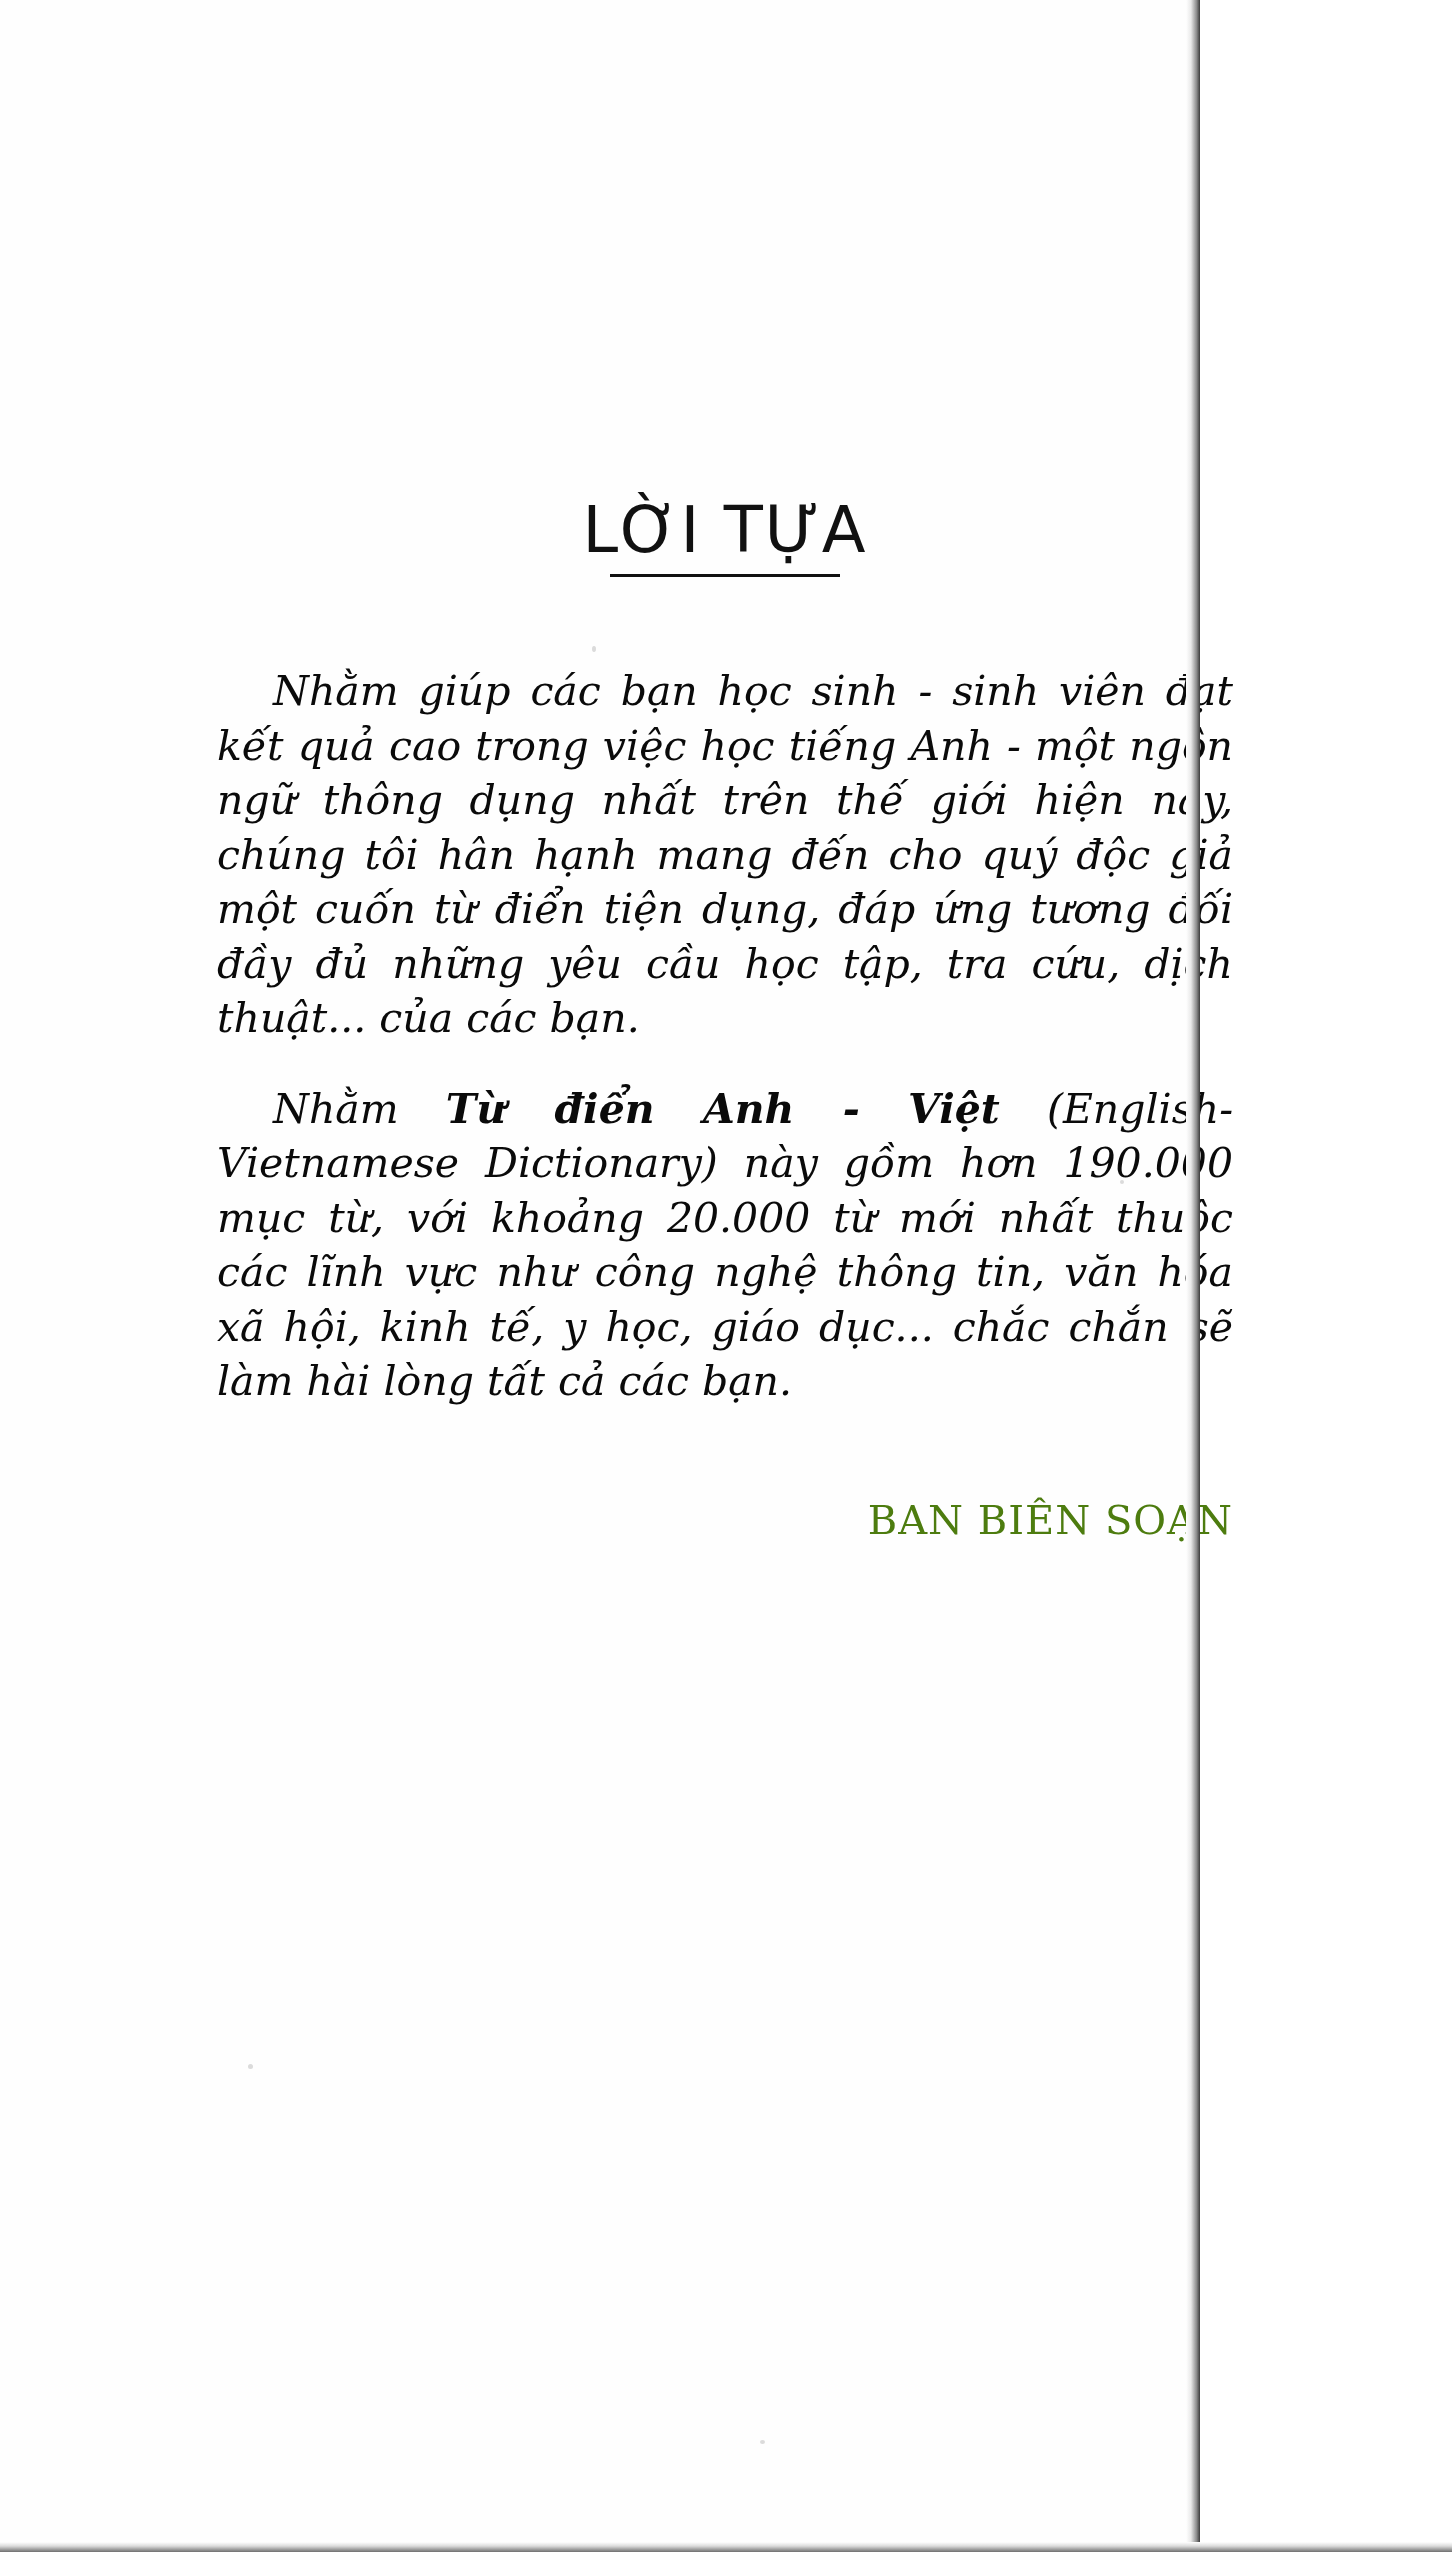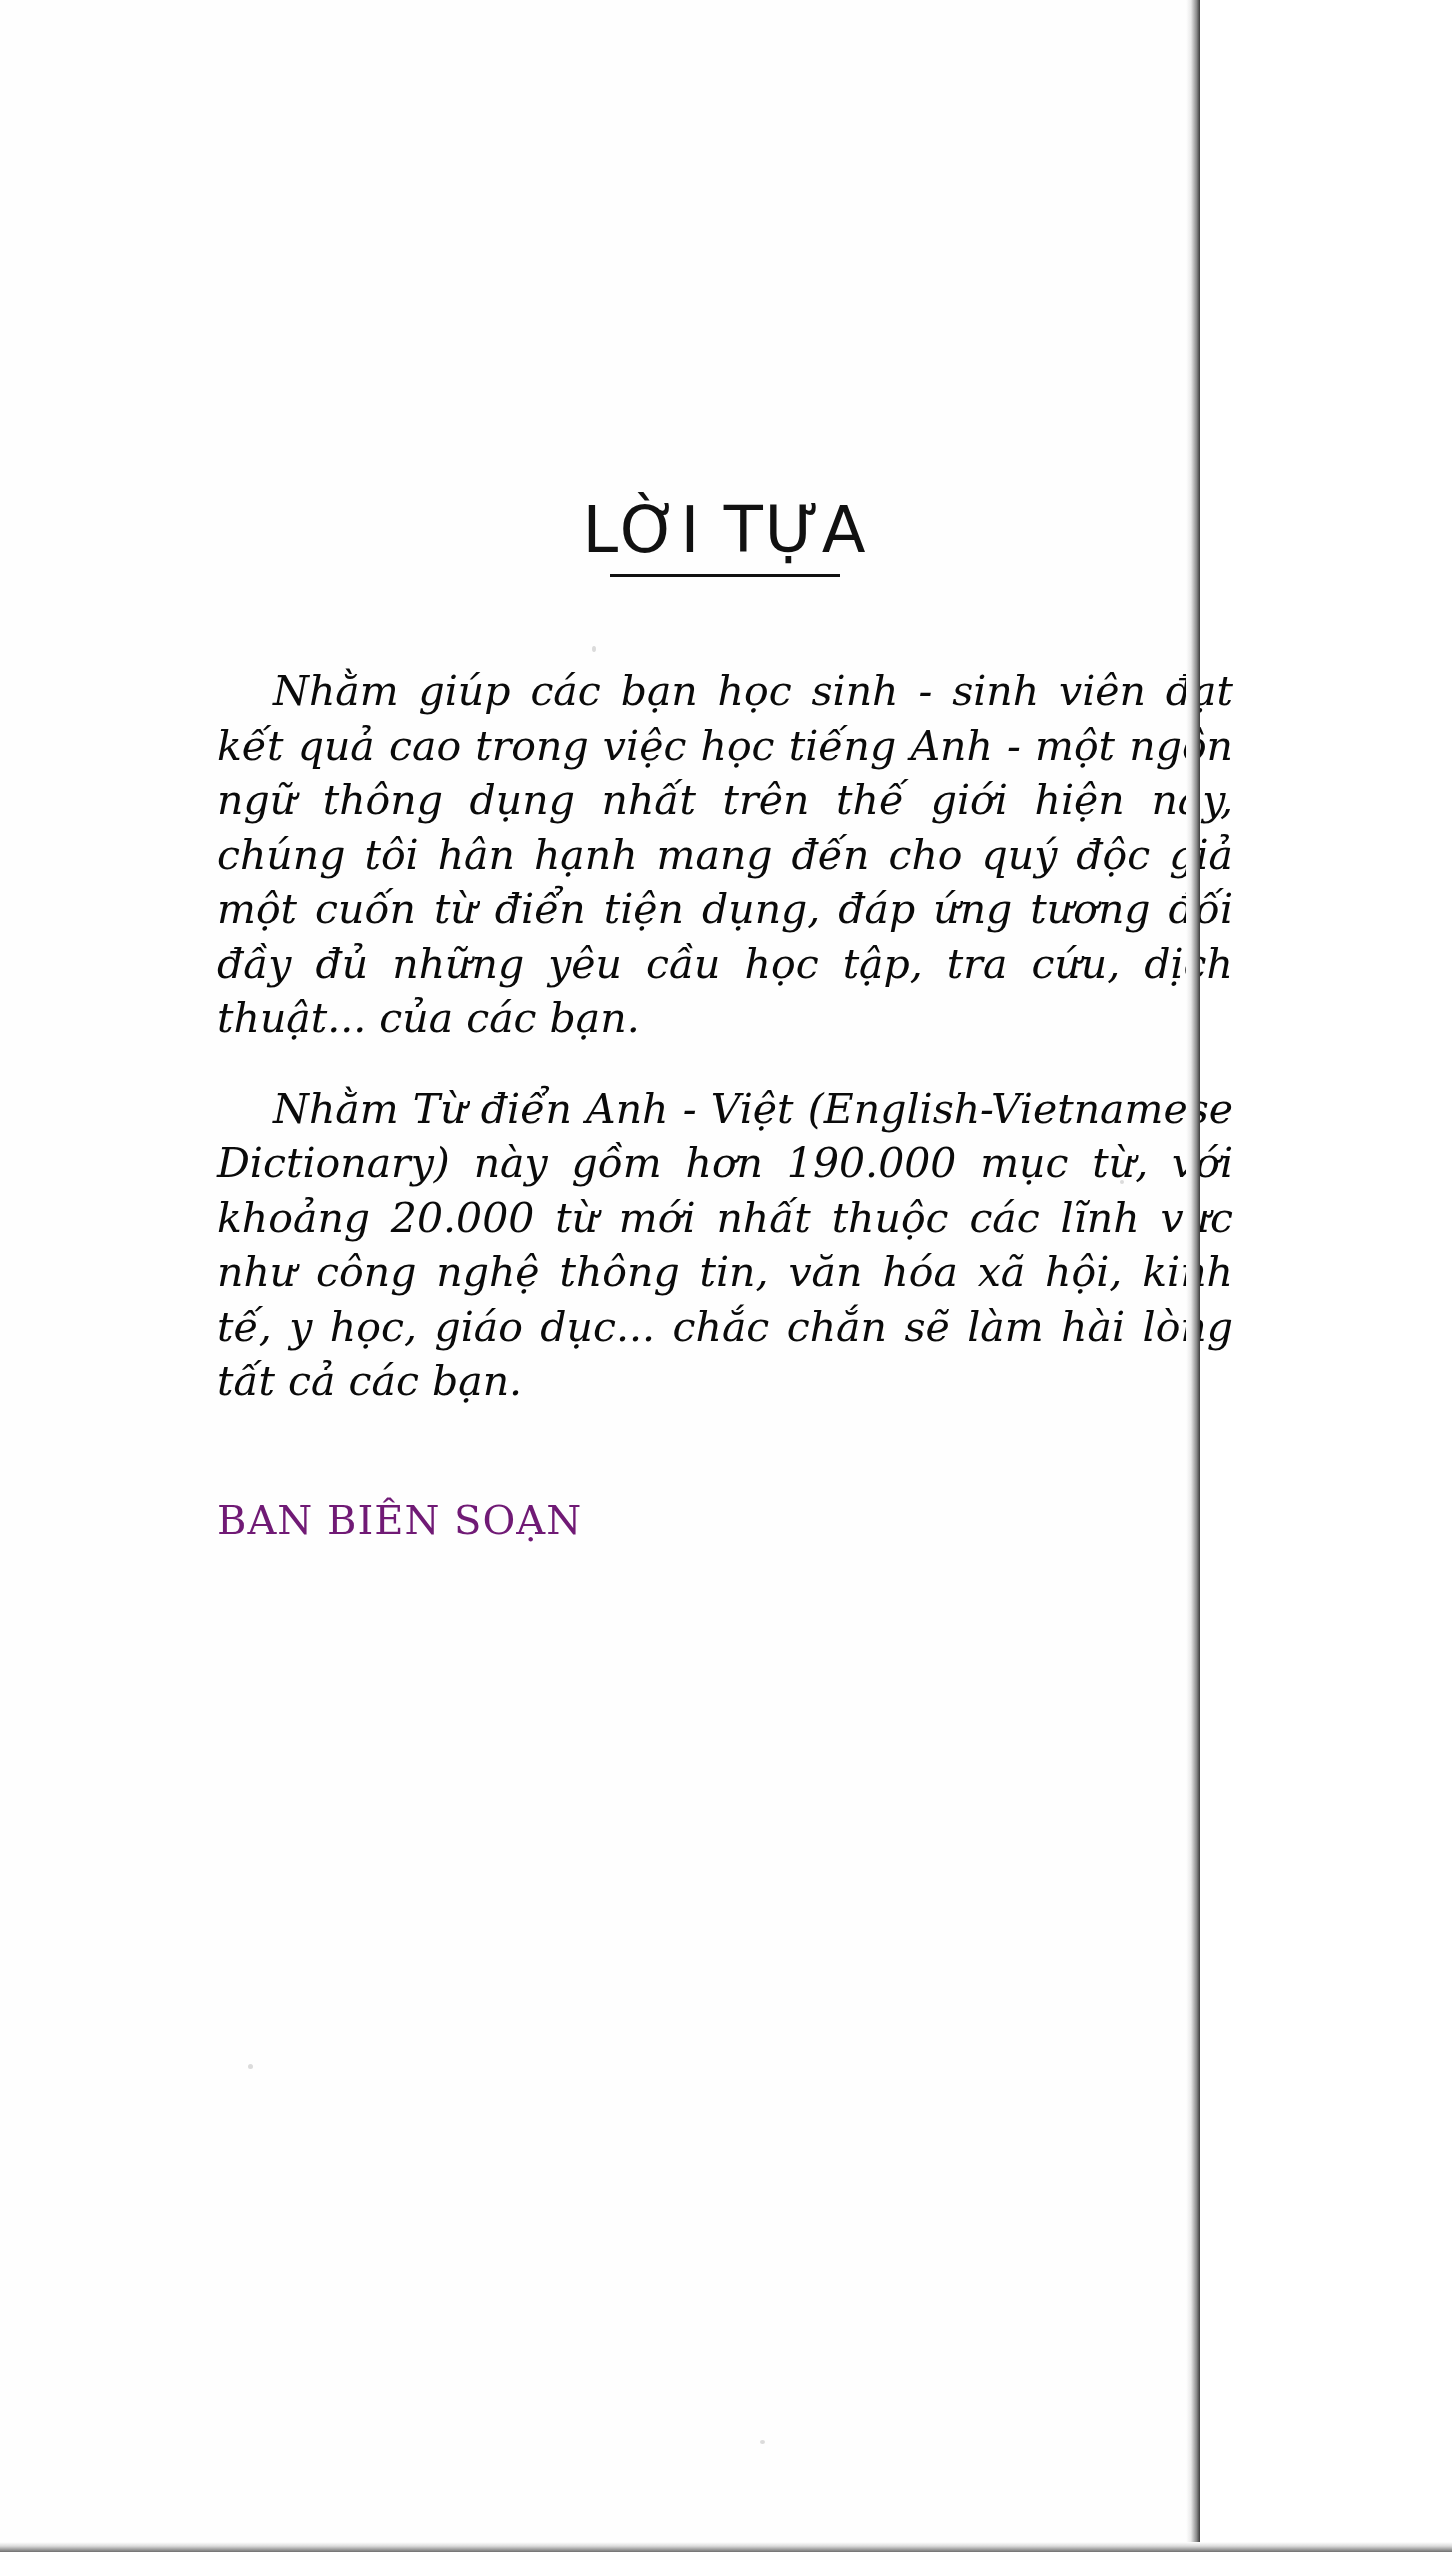--- a/index.html
+++ b/index.html
@@ -88,34 +88,34 @@
     color: #0a0a0a;
   }
   p.para:last-of-type {
     margin-bottom: 0;
   }
   .indent {
     display: inline-block;
     width: 56px;
   }
   .bold-title {
-    font-weight: 400;
+    font-weight: 700;
     font-style: italic;
   }
 
   .signature {
     margin: 0;
     padding-top: 52px;
-    text-align: left;
+    text-align: right;
     font-family: "DejaVu Serif", serif;
     font-style: normal;
     font-weight: 400;
     font-size: 40px;
     letter-spacing: 1px;
-    color: #701a75;
+    color: #4d7c0f;
   }
 
   
   .speck {
     position: absolute;
     background: #bdbdbd;
     border-radius: 50%;
     opacity: .55;
   }
 </style>

